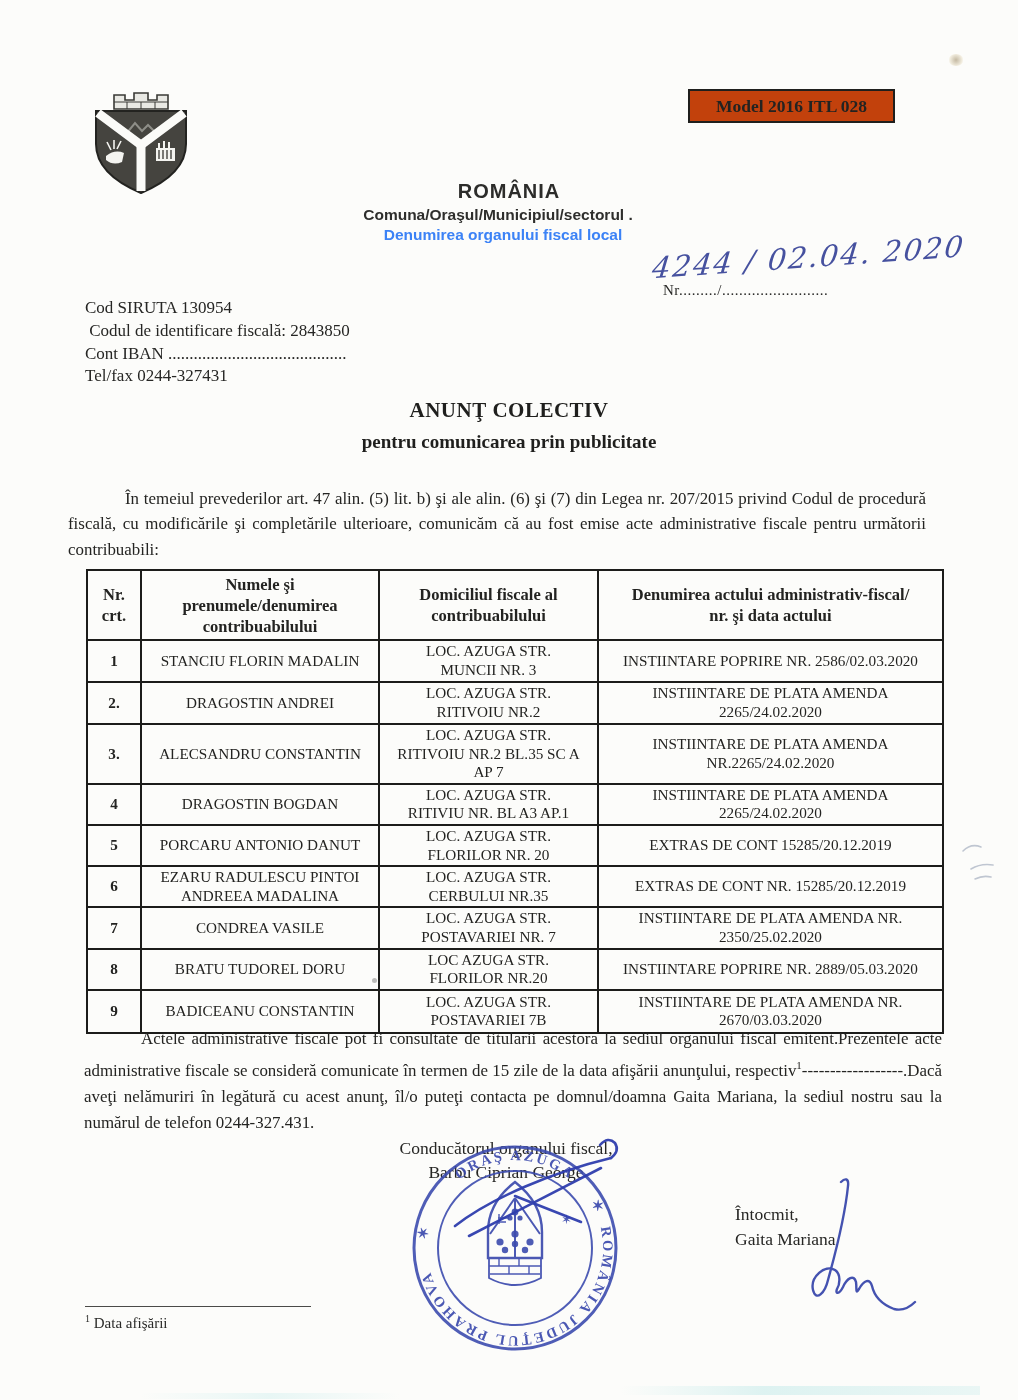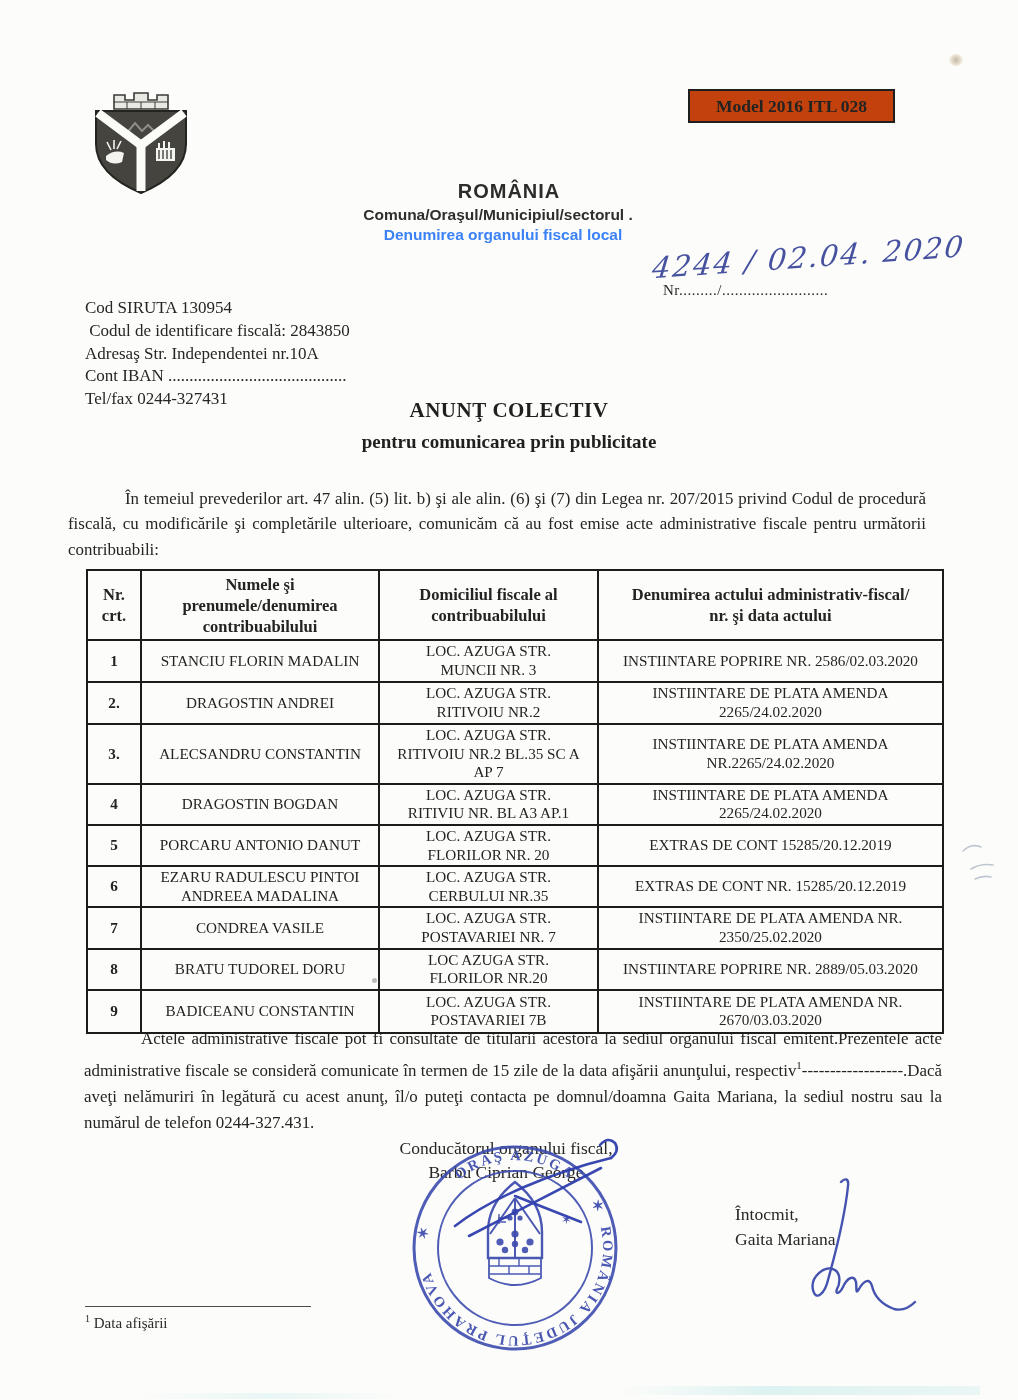--- a/index.html
+++ b/index.html
@@ -127,21 +127,20 @@
 <div class="abs hdr-country">ROMÂNIA</div>
 <div class="abs hdr-line1">Comuna/Oraşul/Municipiul/sectorul .</div>
 <div class="abs hdr-line2">Denumirea organului fiscal local</div>
 
 <div class="abs reg-hand">4244 / 02.04. 2020</div>
 <div class="abs reg-printed">Nr........./.........................</div>
 
 <div class="abs issuer">
   <div>Cod SIRUTA 130954</div>
   <div> Codul de identificare fiscală: 2843850</div>
-  <div>Adresaş Str. Independentei nr.10A</div>
   <div>Cont IBAN ..........................................</div>
   <div>Tel/fax 0244-327431</div>
 </div>
 
 <div class="abs doc-title">ANUNŢ COLECTIV</div>
 <div class="abs doc-subtitle">pentru comunicarea prin publicitate</div>
 
 <div class="abs intro">În temeiul prevederilor art. 47 alin. (5) lit. b) şi ale alin. (6) şi (7) din Legea nr. 207/2015 privind Codul de procedură fiscală, cu modificările şi completările ulterioare, comunicăm că au fost emise acte administrative fiscale pentru următorii contribuabili:</div>
 
 <div class="abs doc-table-wrap">

